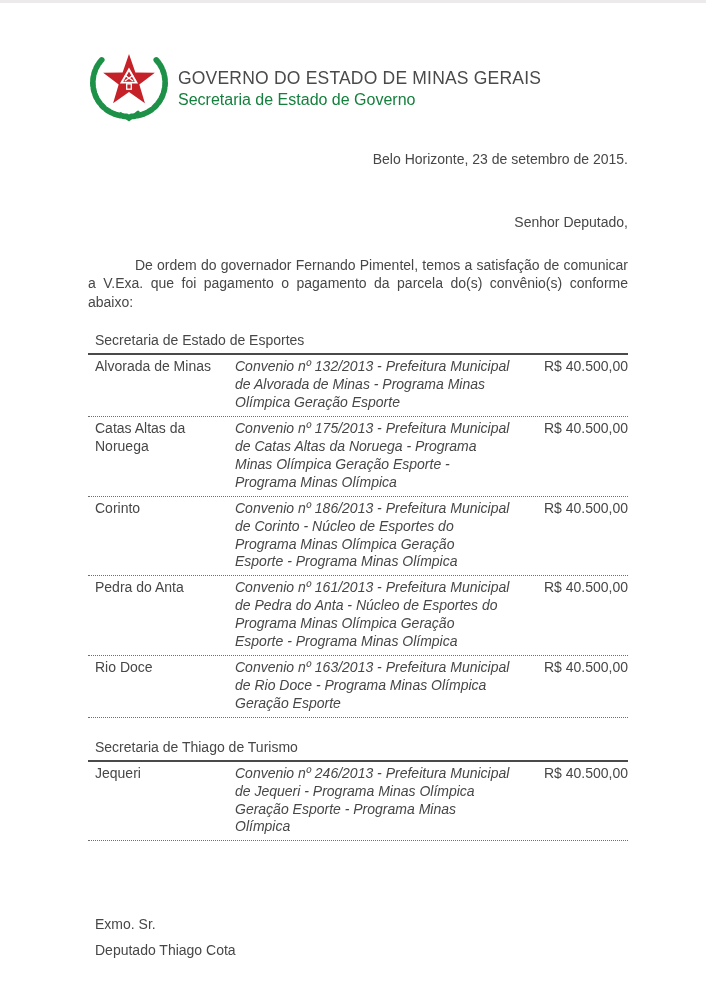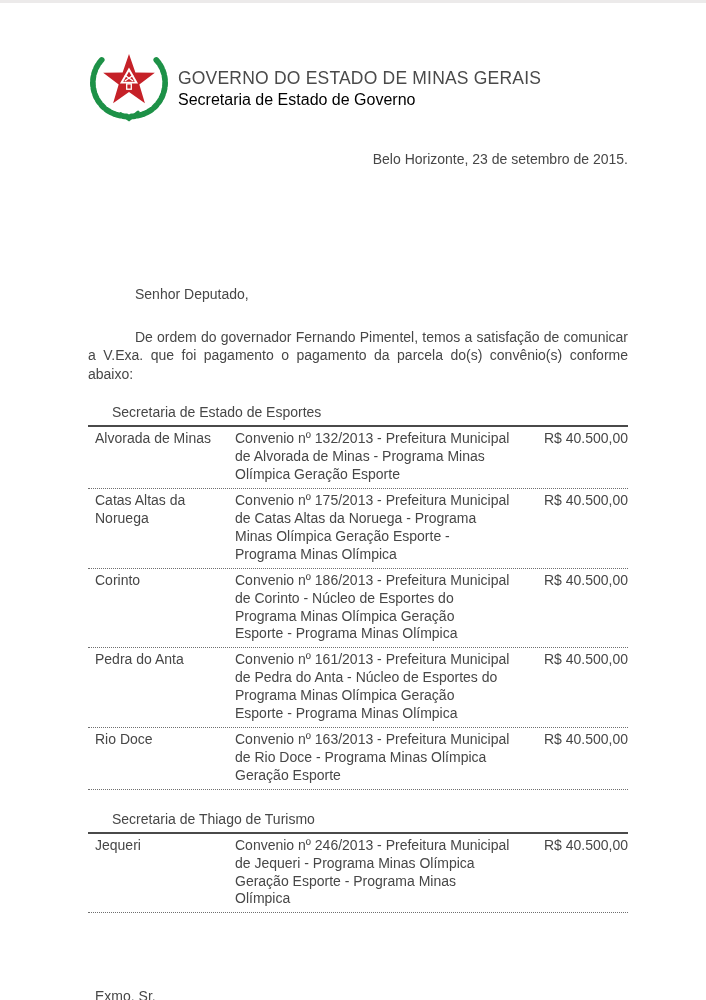--- a/index.html
+++ b/index.html
@@ -28,65 +28,66 @@
   .org-block { padding-top: 4px; }
   .org-name {
     font-size: 17.5px;
     letter-spacing: 0.2px;
     color: #4a4a4a;
     line-height: 1.25;
     margin-top: 12px;
   }
   .org-dept {
     font-size: 16px;
-    color: #000000;
+    color: #15803d;
     line-height: 1.3;
   }
 
   
   .dateline {
     margin-top: 28px;
     text-align: right;
     font-size: 14px;
   }
 
   
   .salutation {
-    margin-top: 119px;
+    margin-top: 47px;
     margin-left: 47px;
     font-size: 14px;
+    text-align: right;
   }
   .body-par {
     margin-top: 26px;
     font-size: 14px;
     line-height: 1.32;
     text-align: justify;
     text-indent: 47px;
   }
 
   
   .section-title {
     margin-top: 21px;
-    margin-left: 24px;
+    margin-left: 7px;
     font-size: 14px;
     padding-bottom: 5px;
   }
   .pay-table {
     width: 540px;
     border-top: 2px solid #4a4a4a;
   }
   .pay-row {
     display: grid;
     grid-template-columns: 147px 305px 88px;
     border-bottom: 1.5px dotted #6f6f6f;
     padding: 3px 0 4px 0;
   }
   .cell { font-size: 14px; line-height: 1.28; }
   .cell.muni   { padding-left: 7px; padding-right: 10px; }
-  .cell.desc   { white-space: pre-line; }
+  .cell.desc   { white-space: pre-line; font-style: italic; }
   .cell.value  { text-align: right; }
 
   
   .addressee {
     margin-top: 70px;
     margin-left: 7px;
     font-size: 14px;
   }
   .addr-line { line-height: 26px; }
 </style>

